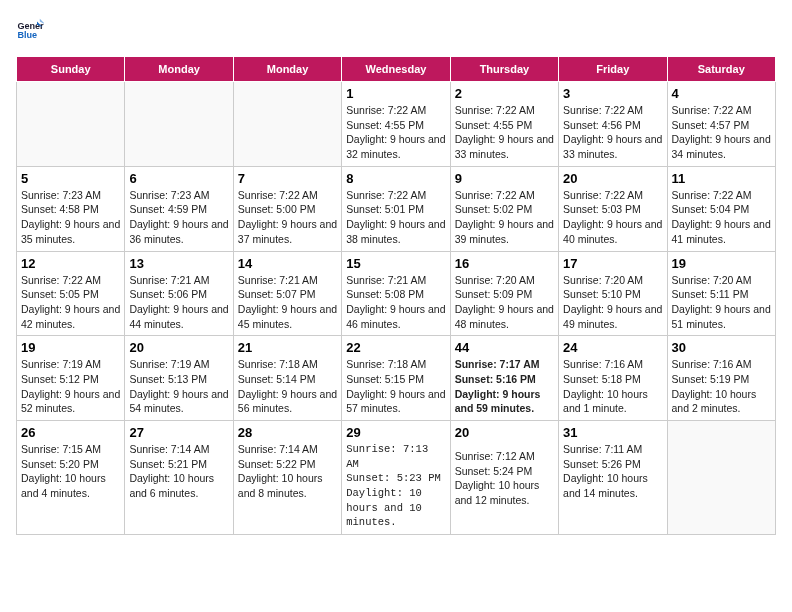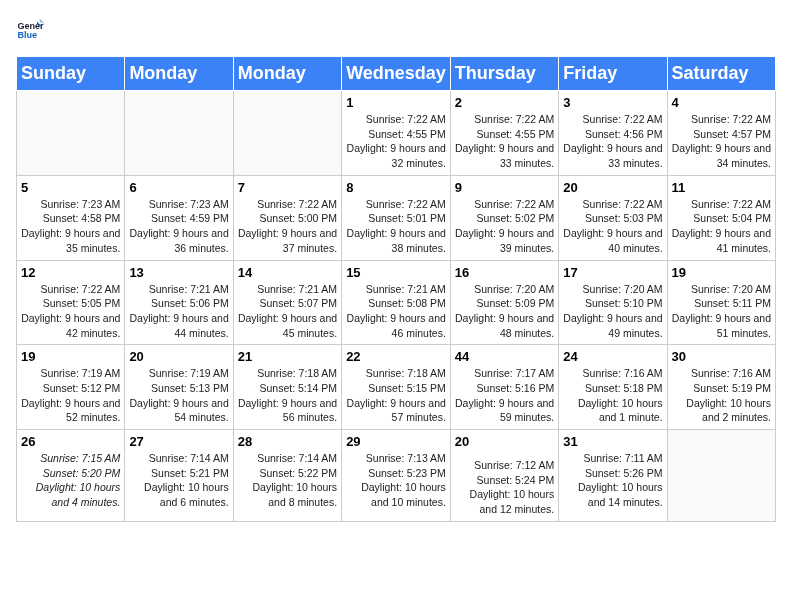--- a/index.html
+++ b/index.html
@@ -36,45 +36,44 @@
     .calendar-subtitle {
       font-size: 15px;
       color: #333;
     }
     table {
       width: 100%;
       border-collapse: collapse;
       font-size: 11px;
     }
     thead th {
-      background-color: #3b82f6;
+      background-color: #be185d;
       color: #fff;
       padding: 6px 4px;
-      text-align: left;
-      font-size: 18px;
+      text-align: center;
+      font-size: 11px;
       font-weight: bold;
       border: 1px solid #fff;
     }
     td {
       border: 1px solid #ccc;
       vertical-align: top;
       padding: 4px;
       width: calc(100% / 7);
       min-height: 80px;
     }
     .day-number {
       font-weight: bold;
       font-size: 13px;
       margin-bottom: 2px;
     }
     .day-info {
       font-size: 10.5px;
       color: #222;
       line-height: 1.4;
-      text-align: right;
     }
     .empty-cell {
       background: #f9f9f9;
     }
   </style>
 </head>
 <body>
 
 <div class="header">
   <div class="logo">
@@ -245,59 +244,59 @@
 Daylight: 9 hours and 56 minutes.</div>
         </td>
         <td>
           <div class="day-number">22</div>
           <div class="day-info" style="white-space: pre-line;">Sunrise: 7:18 AM
 Sunset: 5:15 PM
 Daylight: 9 hours and 57 minutes.</div>
         </td>
         <td>
           <div class="day-number">44</div>
-          <div class="day-info" style="white-space: pre-line;">Sunrise: 7:17 AM
+          <div class="day-info" style="white-space: pre-line; font-weight: bold;">Sunrise: 7:17 AM
 Sunset: 5:16 PM
 Daylight: 9 hours and 59 minutes.</div>
         </td>
         <td>
           <div class="day-number">24</div>
           <div class="day-info" style="white-space: pre-line;">Sunrise: 7:16 AM
 Sunset: 5:18 PM
 Daylight: 10 hours and 1 minute.</div>
         </td>
         <td>
           <div class="day-number">30</div>
           <div class="day-info" style="white-space: pre-line;">Sunrise: 7:16 AM
 Sunset: 5:19 PM
 Daylight: 10 hours and 2 minutes.</div>
         </td>
       </tr>
       <tr>
         <td>
           <div class="day-number">26</div>
-          <div class="day-info" style="white-space: pre-line; font-style: italic;">Sunrise: 7:15 AM
+          <div class="day-info" style="white-space: pre-line;">Sunrise: 7:15 AM
 Sunset: 5:20 PM
 Daylight: 10 hours and 4 minutes.</div>
         </td>
         <td>
           <div class="day-number">27</div>
           <div class="day-info" style="white-space: pre-line;">Sunrise: 7:14 AM
 Sunset: 5:21 PM
 Daylight: 10 hours and 6 minutes.</div>
         </td>
         <td>
           <div class="day-number">28</div>
           <div class="day-info" style="white-space: pre-line;">Sunrise: 7:14 AM
 Sunset: 5:22 PM
 Daylight: 10 hours and 8 minutes.</div>
         </td>
         <td>
           <div class="day-number">29</div>
-          <div class="day-info" style="white-space: pre-line;">Sunrise: 7:13 AM
+          <div class="day-info" style="white-space: pre-line; font-family: Liberation Mono, monospace;">Sunrise: 7:13 AM
 Sunset: 5:23 PM
 Daylight: 10 hours and 10 minutes.</div>
         </td>
         <td>
           <div class="day-number">20</div>
           <div class="day-info" style="white-space: pre-line; margin-top: 9px;">Sunrise: 7:12 AM
 Sunset: 5:24 PM
 Daylight: 10 hours and 12 minutes.</div>
         </td>
         <td>

